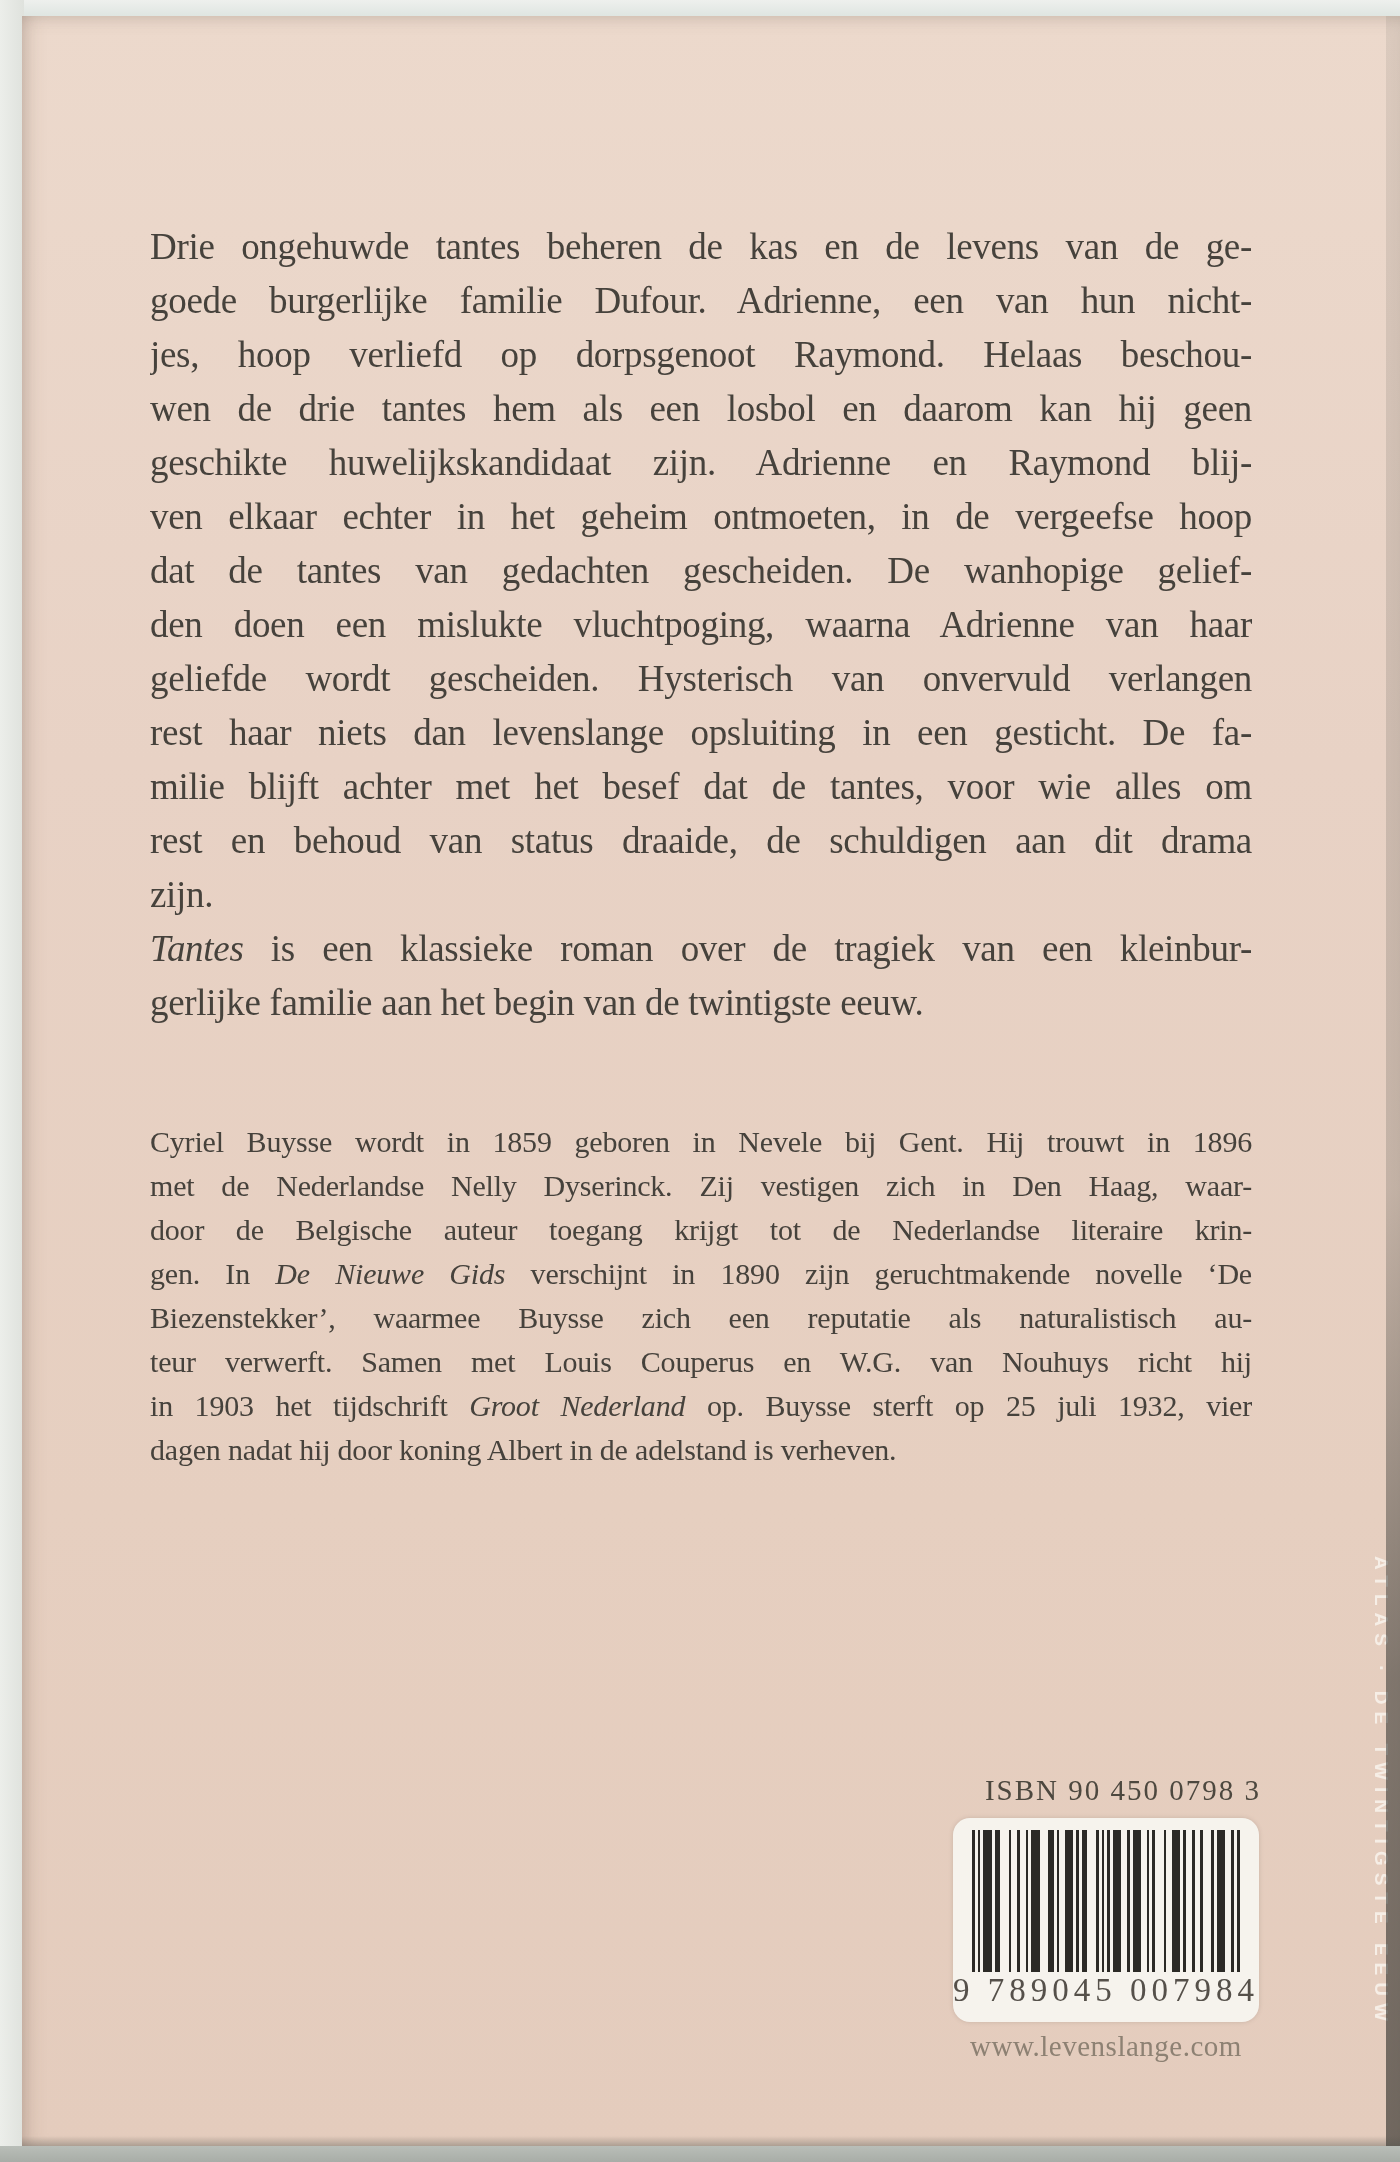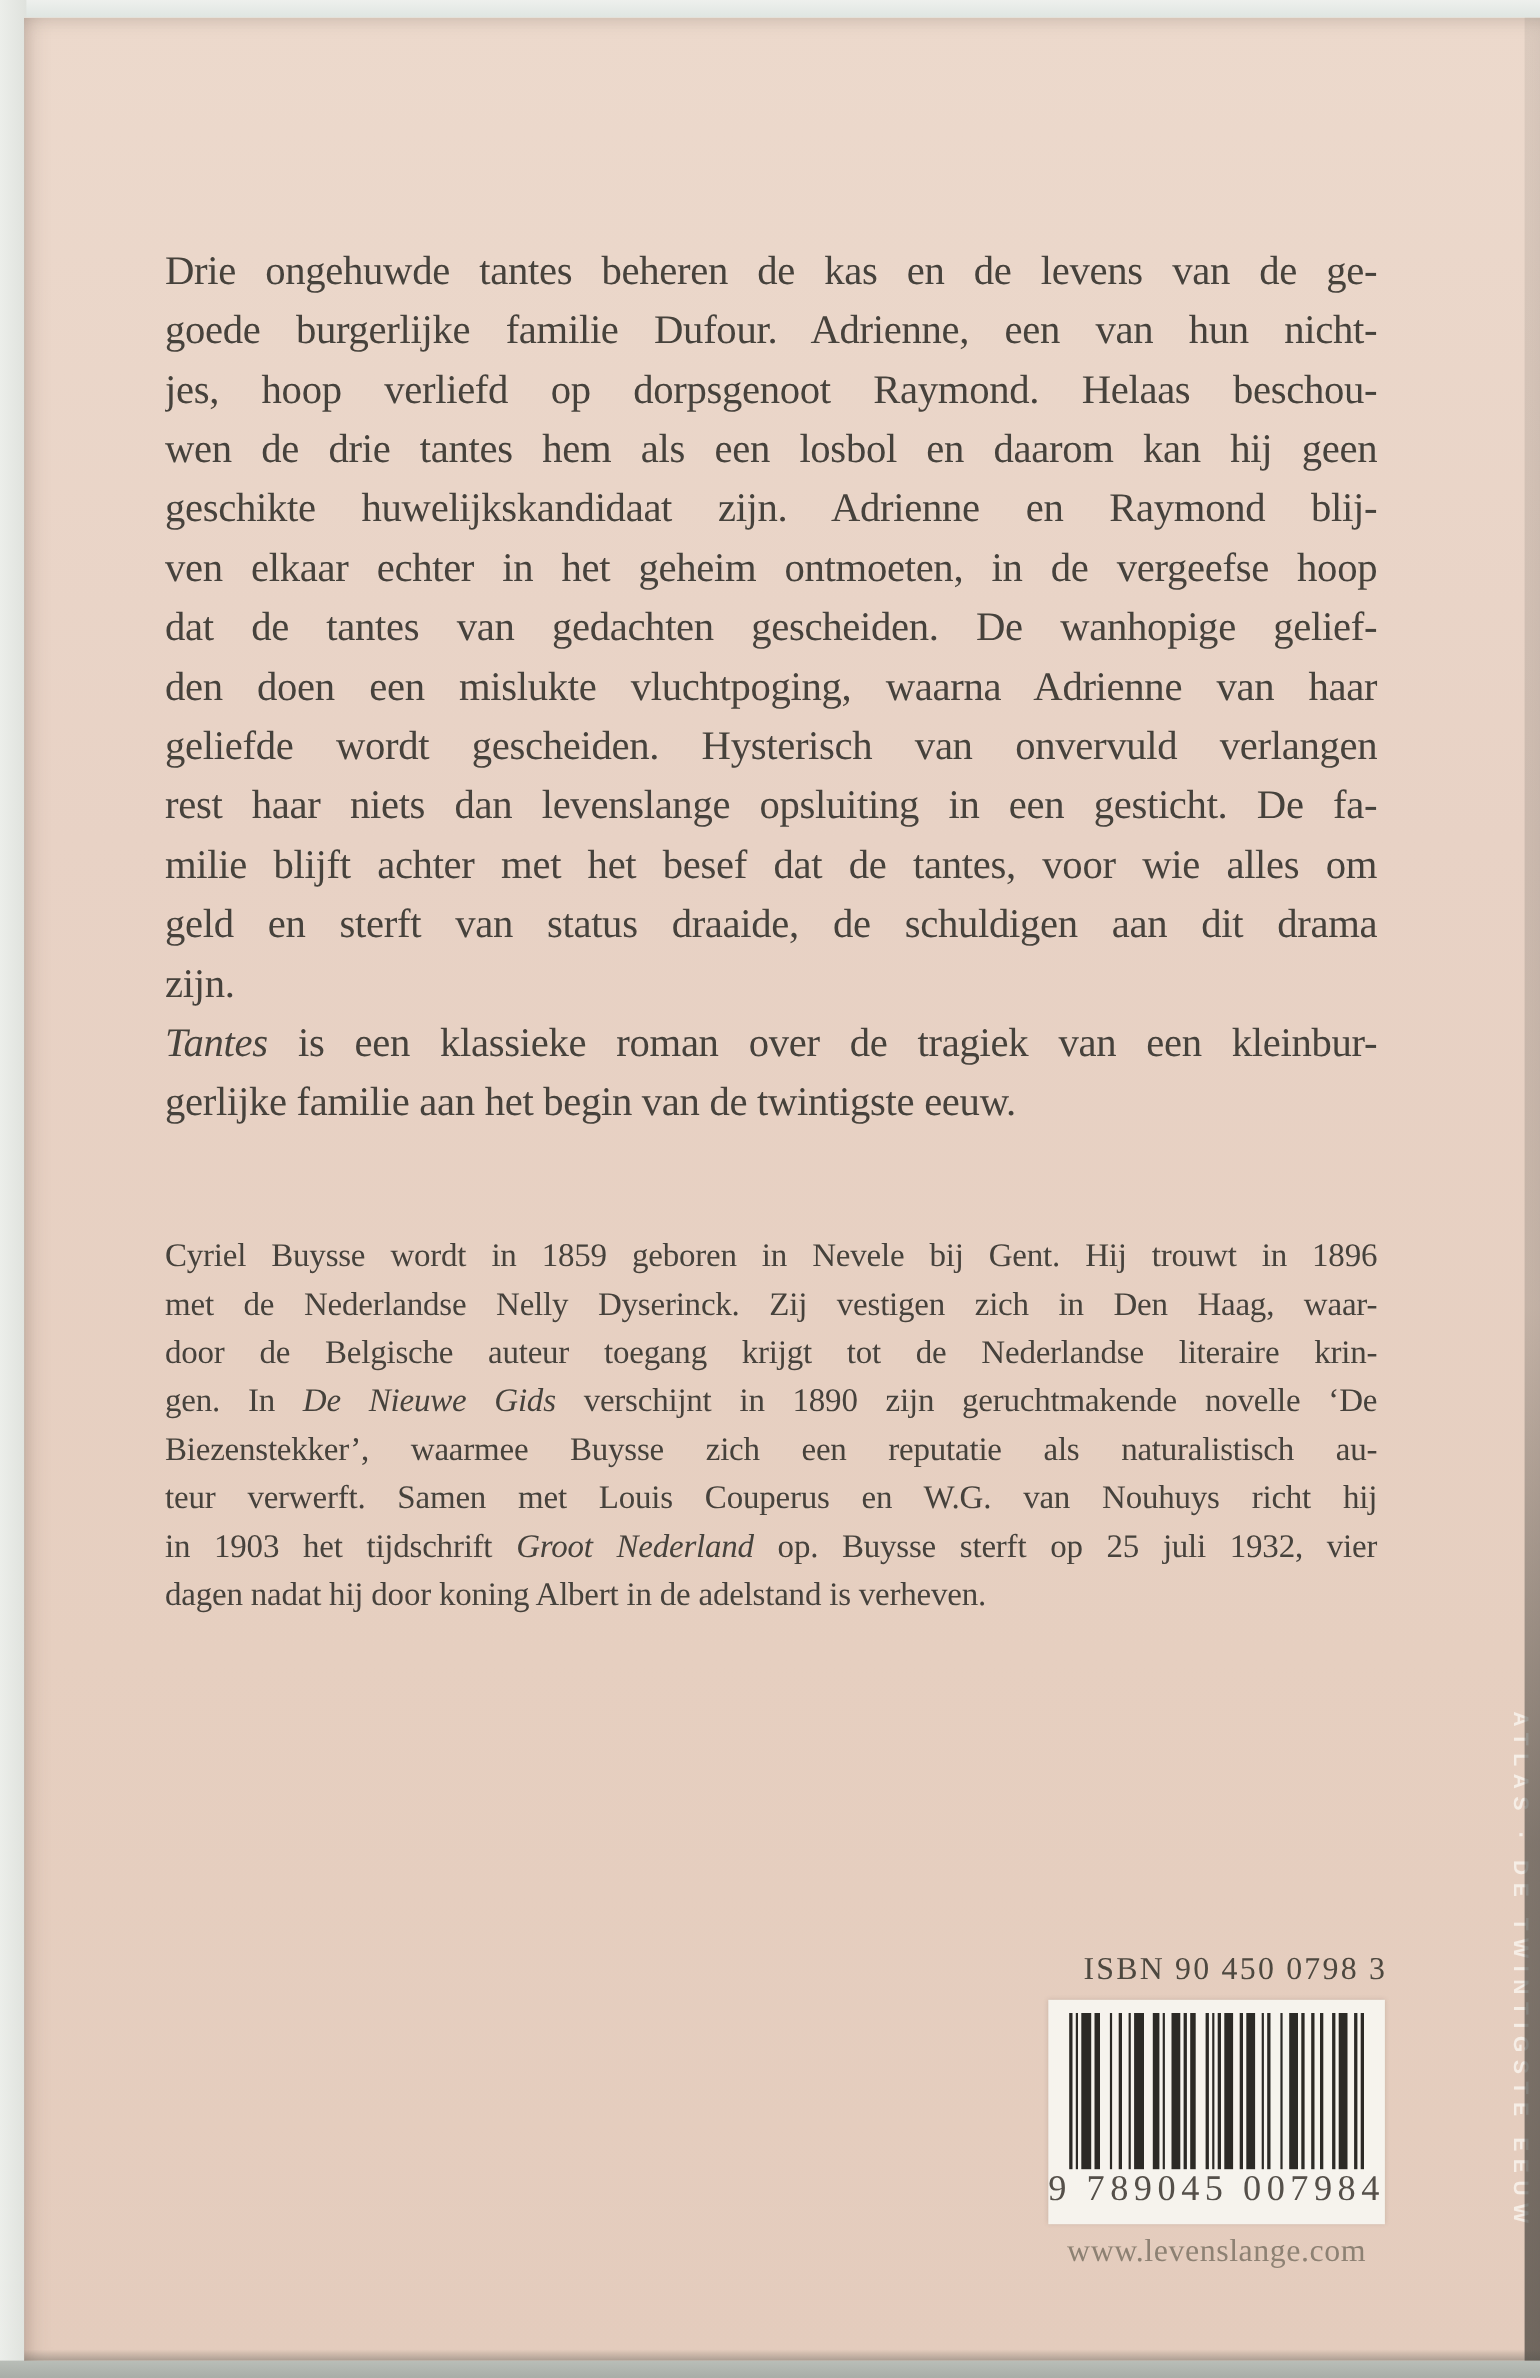--- a/index.html
+++ b/index.html
@@ -43,21 +43,21 @@
   .tline.noj{text-align-last:left;-moz-text-align-last:left;}
   .tline i{font-style:italic;}
 
   
   .isbn-label{
     position:absolute;left:946px;top:1758px;width:310px;
     font-size:29px;letter-spacing:2px;color:#4d483f;text-align:center;white-space:nowrap;
   }
   .barcode-box{
     position:absolute;left:931px;top:1802px;width:306px;height:204px;
-    background:#f6f3ed;box-shadow:0 0 4px rgba(120,100,90,.25);
+    background:#f6f3ed;box-shadow:0 0 4px rgba(120,100,90,.25);border-radius:17px;
   }
   .bars{
     position:absolute;left:19px;top:12px;width:268px;height:142px;
     display:flex;align-items:stretch;
   }
   .bars .bar{background:#2c2a26;height:100%;}
   .bars .sp{background:transparent;height:100%;}
   .barcode-digits{
     position:absolute;left:0;top:154px;width:100%;
     font-size:33px;letter-spacing:5px;color:#55504a;text-align:center;white-space:nowrap;
@@ -90,21 +90,21 @@
       <div class="tline">goede burgerlijke familie Dufour. Adrienne, een van hun nicht-</div>
       <div class="tline">jes, hoop verliefd op dorpsgenoot Raymond. Helaas beschou-</div>
       <div class="tline">wen de drie tantes hem als een losbol en daarom kan hij geen</div>
       <div class="tline">geschikte huwelijkskandidaat zijn. Adrienne en Raymond blij-</div>
       <div class="tline">ven elkaar echter in het geheim ontmoeten, in de vergeefse hoop</div>
       <div class="tline">dat de tantes van gedachten gescheiden. De wanhopige gelief-</div>
       <div class="tline">den doen een mislukte vluchtpoging, waarna Adrienne van haar</div>
       <div class="tline">geliefde wordt gescheiden. Hysterisch van onvervuld verlangen</div>
       <div class="tline">rest haar niets dan levenslange opsluiting in een gesticht. De fa-</div>
       <div class="tline">milie blijft achter met het besef dat de tantes, voor wie alles om</div>
-      <div class="tline">geld en sterft van status draaide, de schuldigen aan dit drama</div>
+      <div class="tline">rest en behoud van status draaide, de schuldigen aan dit drama</div>
       <div class="tline noj">zijn.</div>
       <div class="tline"><i>Tantes</i> is een klassieke roman over de tragiek van een kleinbur-</div>
       <div class="tline noj">gerlijke familie aan het begin van de twintigste eeuw.</div>
     </div>
 
   <div class="textblock bio">
       <div class="tline">Cyriel Buysse wordt in 1859 geboren in Nevele bij Gent. Hij trouwt in 1896</div>
       <div class="tline">met de Nederlandse Nelly Dyserinck. Zij vestigen zich in Den Haag, waar-</div>
       <div class="tline">door de Belgische auteur toegang krijgt tot de Nederlandse literaire krin-</div>
       <div class="tline">gen. In <i>De Nieuwe Gids</i> verschijnt in 1890 zijn geruchtmakende novelle ‘De</div>

